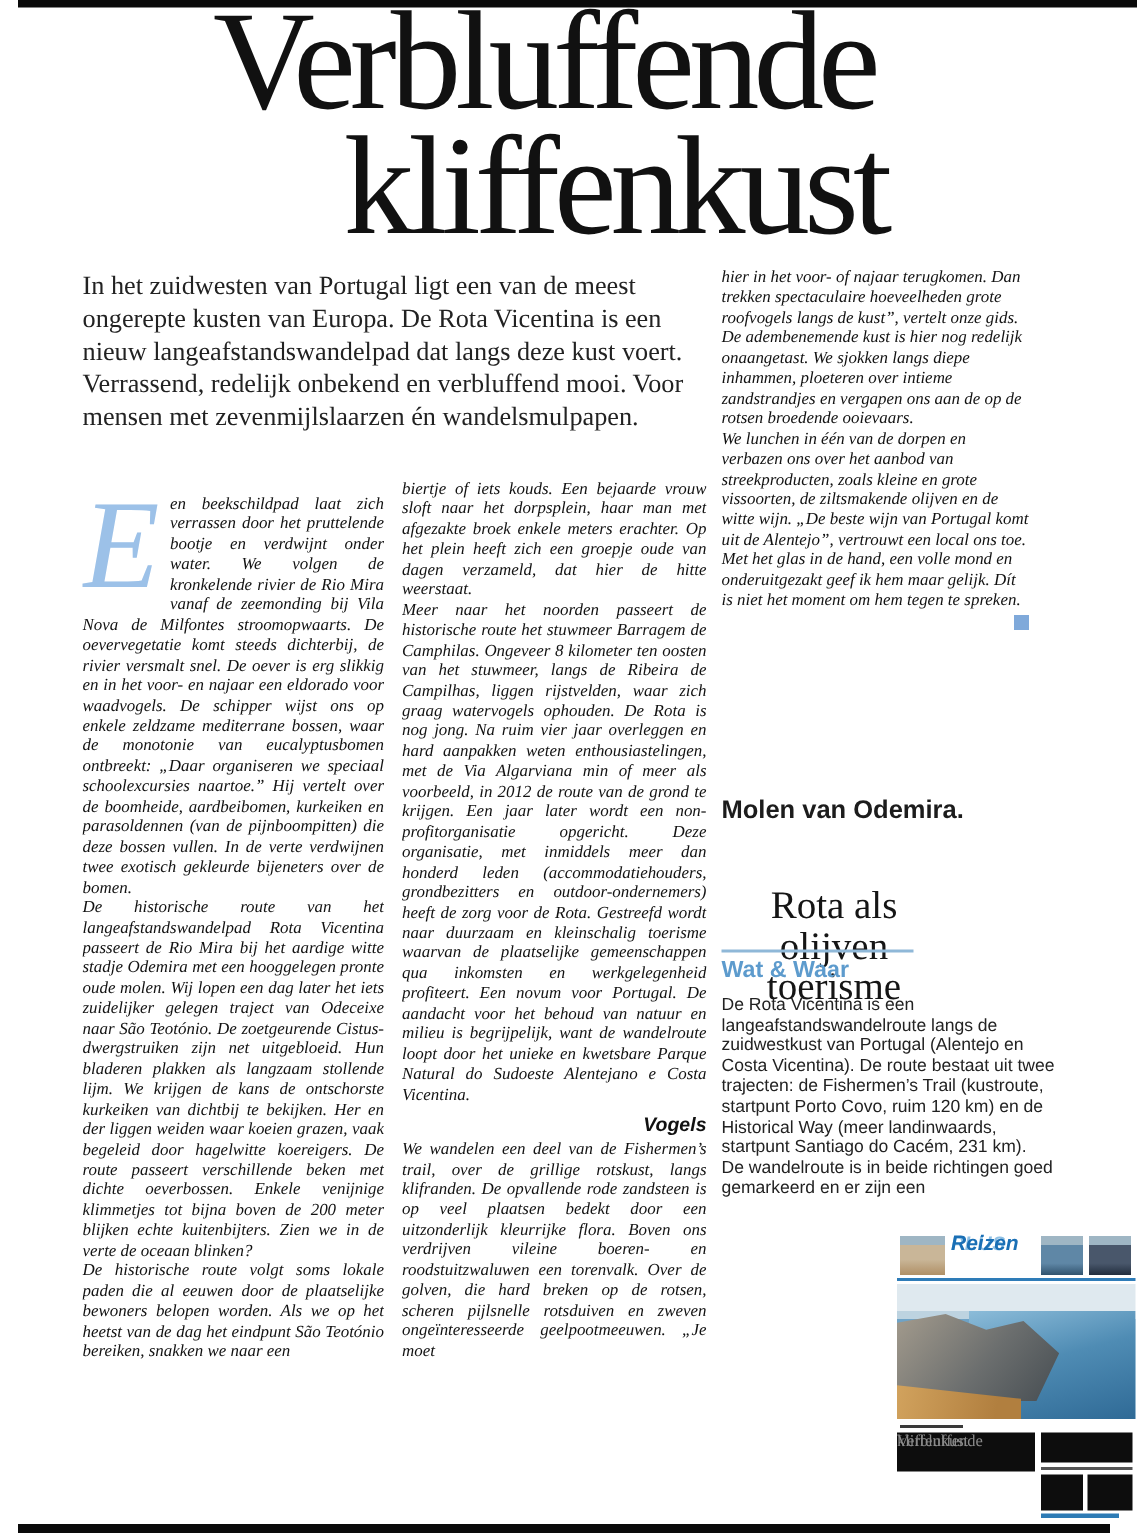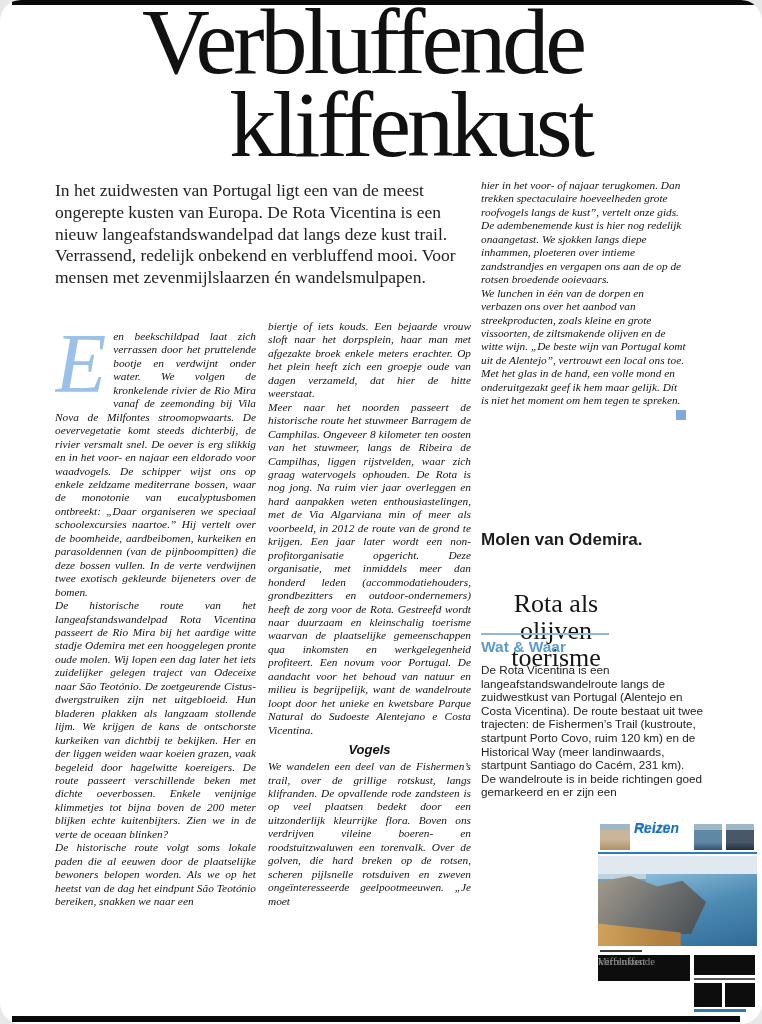--- a/index.html
+++ b/index.html
@@ -1,19 +1,19 @@
 <!DOCTYPE html>
 <html lang="nl"><head>
 <meta charset="utf-8">
 <style>
   html,body{margin:0;padding:0;background:#e8e8e8;}
   .page{
     position:relative;width:762px;height:1024px;margin:0 auto;
     background:#ffffff;overflow:hidden;
-    font-family:"Liberation Serif",serif;color:#121212;border-radius:21px;
+    font-family:"Liberation Serif",serif;color:#121212;
   }
   .rule{position:absolute;background:#0a0a0a;}
   .rule-top{left:12px;right:4px;top:0;height:5px;}
   .rule-bottom{left:12px;top:1016px;width:728px;height:6px;}
 
   
   .headline{position:absolute;left:55px;top:0px;width:615px;
     font-size:94px;line-height:83px;letter-spacing:-4px;
     font-weight:400;color:#111;}
   .headline .l1{text-align:center;}
@@ -33,21 +33,21 @@
   .col p{margin:0;}
   .col1{left:55px;top:330px;width:201px;height:684px;}
   .col2{left:268px;top:320px;width:203px;height:694px;}
   .col3{left:481px;top:179px;width:205px;height:347px;text-align:left;hyphens:auto;}
 
   .dropcap{float:left;font-size:84px;line-height:64px;height:66px;
     padding:2px 7px 0 0;color:#9cc1e8;font-weight:400;}
 
   .subhead{font-family:"Liberation Sans",sans-serif;font-weight:700;
     font-size:13px;line-height:14px;margin:6px 0 3px 0 !important;
-    text-align:center;color:#111;}
+    text-align:right;color:#111;}
 
   .endmark{display:inline-block;float:right;width:10px;height:10px;
     background:#7fa9da;margin-top:2px;}
 
   .photo-caption{position:absolute;left:481px;top:530px;width:220px;
     font-family:"Liberation Sans",sans-serif;font-weight:700;
     font-size:17px;color:#1c1c1c;}
 
   
   .sb-title{position:absolute;left:481px;top:550px;width:150px;
@@ -103,21 +103,21 @@
 
 <div class="page">
 
   <div class="rule rule-top"></div>
 
   <div class="headline">
     <div class="l1">Verbluffende</div>
     <div class="l2">kliffenkust</div>
   </div>
 
-  <div class="intro">In het zuidwesten van Portugal ligt een van de meest ongerepte kusten van Europa. De Rota Vicentina is een nieuw langeafstandswandelpad dat langs deze kust trail. Verrassend, redelijk onbekend en verbluffend mooi. Voor mensen met zevenmijlslaarzen én wandelsmulpapen.</div>
+  <div class="intro">In het zuidwesten van Portugal ligt een van de meest ongerepte kusten van Europa. De Rota Vicentina is een nieuw langeafstandswandelpad dat langs deze kust voert. Verrassend, redelijk onbekend en verbluffend mooi. Voor mensen met zevenmijlslaarzen én wandelsmulpapen.</div>
 
 
   <div class="col col1">
     <p><span class="dropcap">E</span><span>en beekschildpad laat zich verrassen door het pruttelende bootje en verdwijnt onder water. We volgen de kronkelende rivier de Rio Mira vanaf de zeemonding bij Vila Nova de Milfontes stroomopwaarts. De oevervegetatie komt steeds dichterbij, de rivier versmalt snel. De oever is erg slikkig en in het voor- en najaar een eldorado voor waadvogels. De schipper wijst ons op enkele zeldzame mediterrane bossen, waar de monotonie van eucalyptusbomen ontbreekt: „Daar organiseren we speciaal schoolexcursies naartoe.” Hij vertelt over de boomheide, aardbeibomen, kurkeiken en parasoldennen (van de pijnboompitten) die deze bossen vullen. In de verte verdwijnen twee exotisch gekleurde bijeneters over de bomen.</span></p>
     <p>De historische route van het langeafstandswandelpad Rota Vicentina passeert de Rio Mira bij het aardige witte stadje Odemira met een hooggelegen pronte oude molen. Wij lopen een dag later het iets zuidelijker gelegen traject van Odeceixe naar São Teotónio. De zoetgeurende Cistus-dwergstruiken zijn net uitgebloeid. Hun bladeren plakken als langzaam stollende lijm. We krijgen de kans de ontschorste kurkeiken van dichtbij te bekijken. Her en der liggen weiden waar koeien grazen, vaak begeleid door hagelwitte koereigers. De route passeert verschillende beken met dichte oeverbossen. Enkele venijnige klimmetjes tot bijna boven de 200 meter blijken echte kuitenbijters. Zien we in de verte de oceaan blinken?</p>
     <p>De historische route volgt soms lokale paden die al eeuwen door de plaatselijke bewoners belopen worden. Als we op het heetst van de dag het eindpunt São Teotónio bereiken, snakken we naar een</p>
   </div>
 
   <div class="col col2">
     <p>biertje of iets kouds. Een bejaarde vrouw sloft naar het dorpsplein, haar man met afgezakte broek enkele meters erachter. Op het plein heeft zich een groepje oude van dagen verzameld, dat hier de hitte weerstaat.</p>

